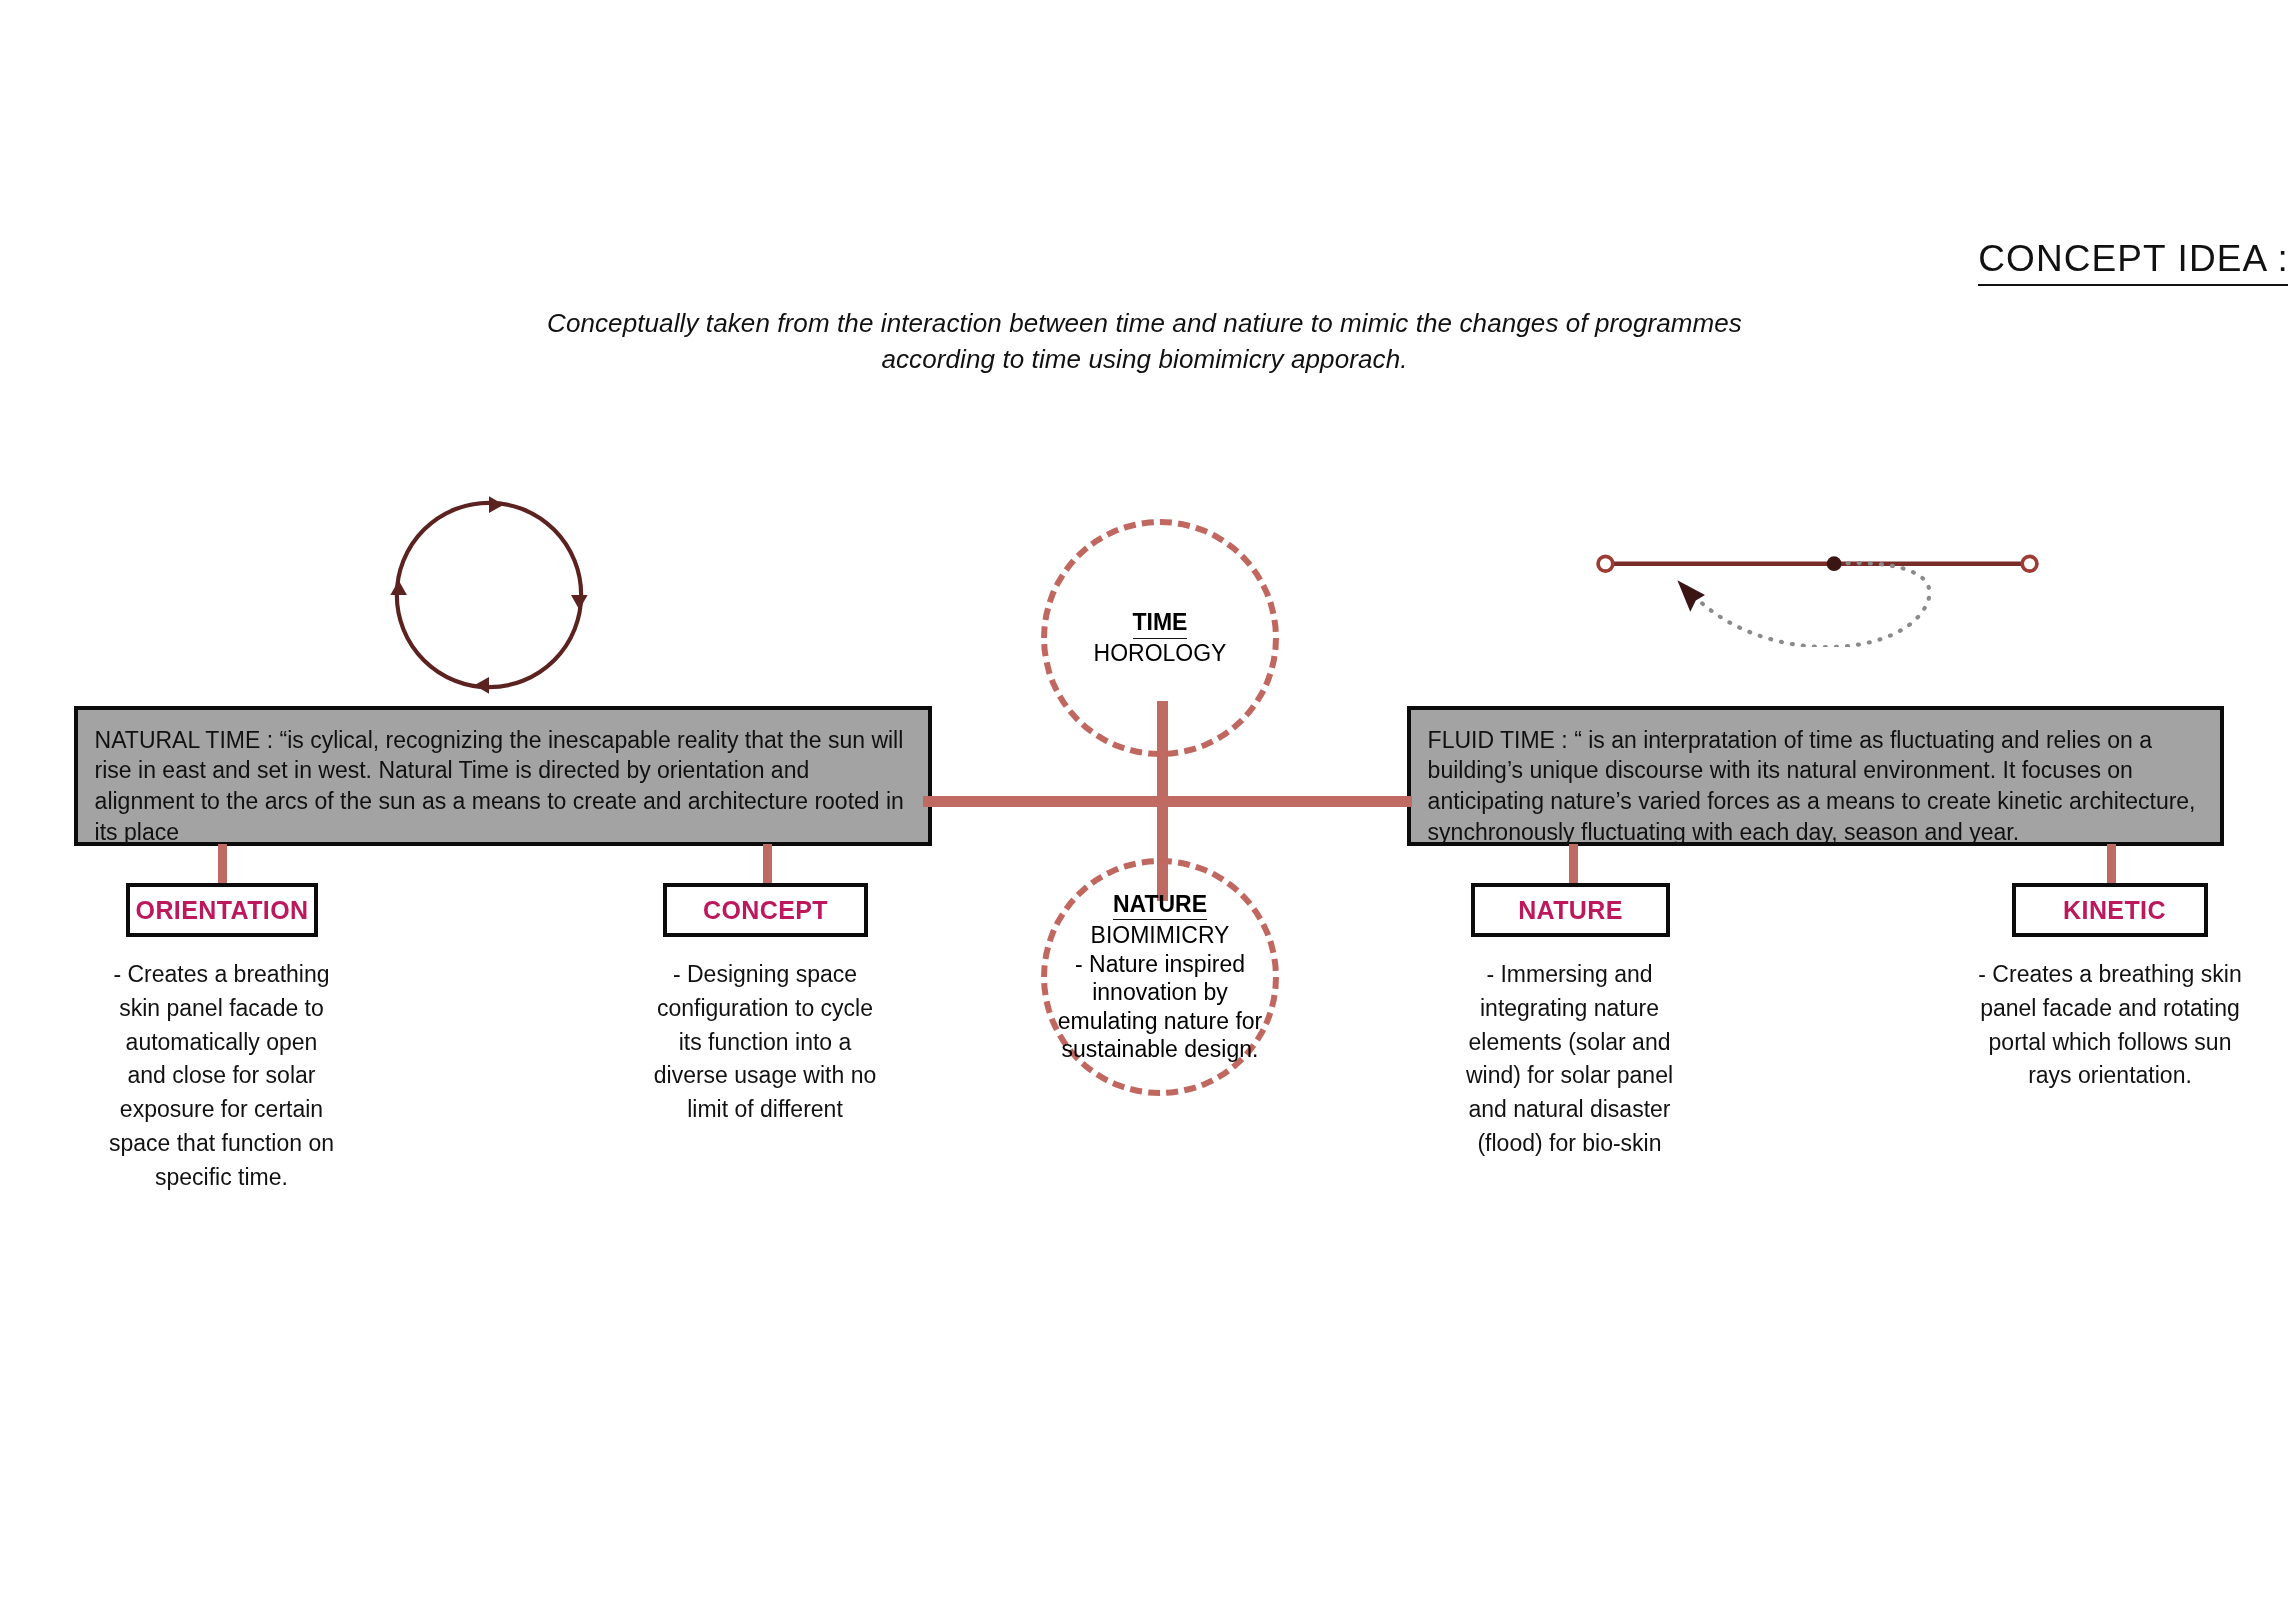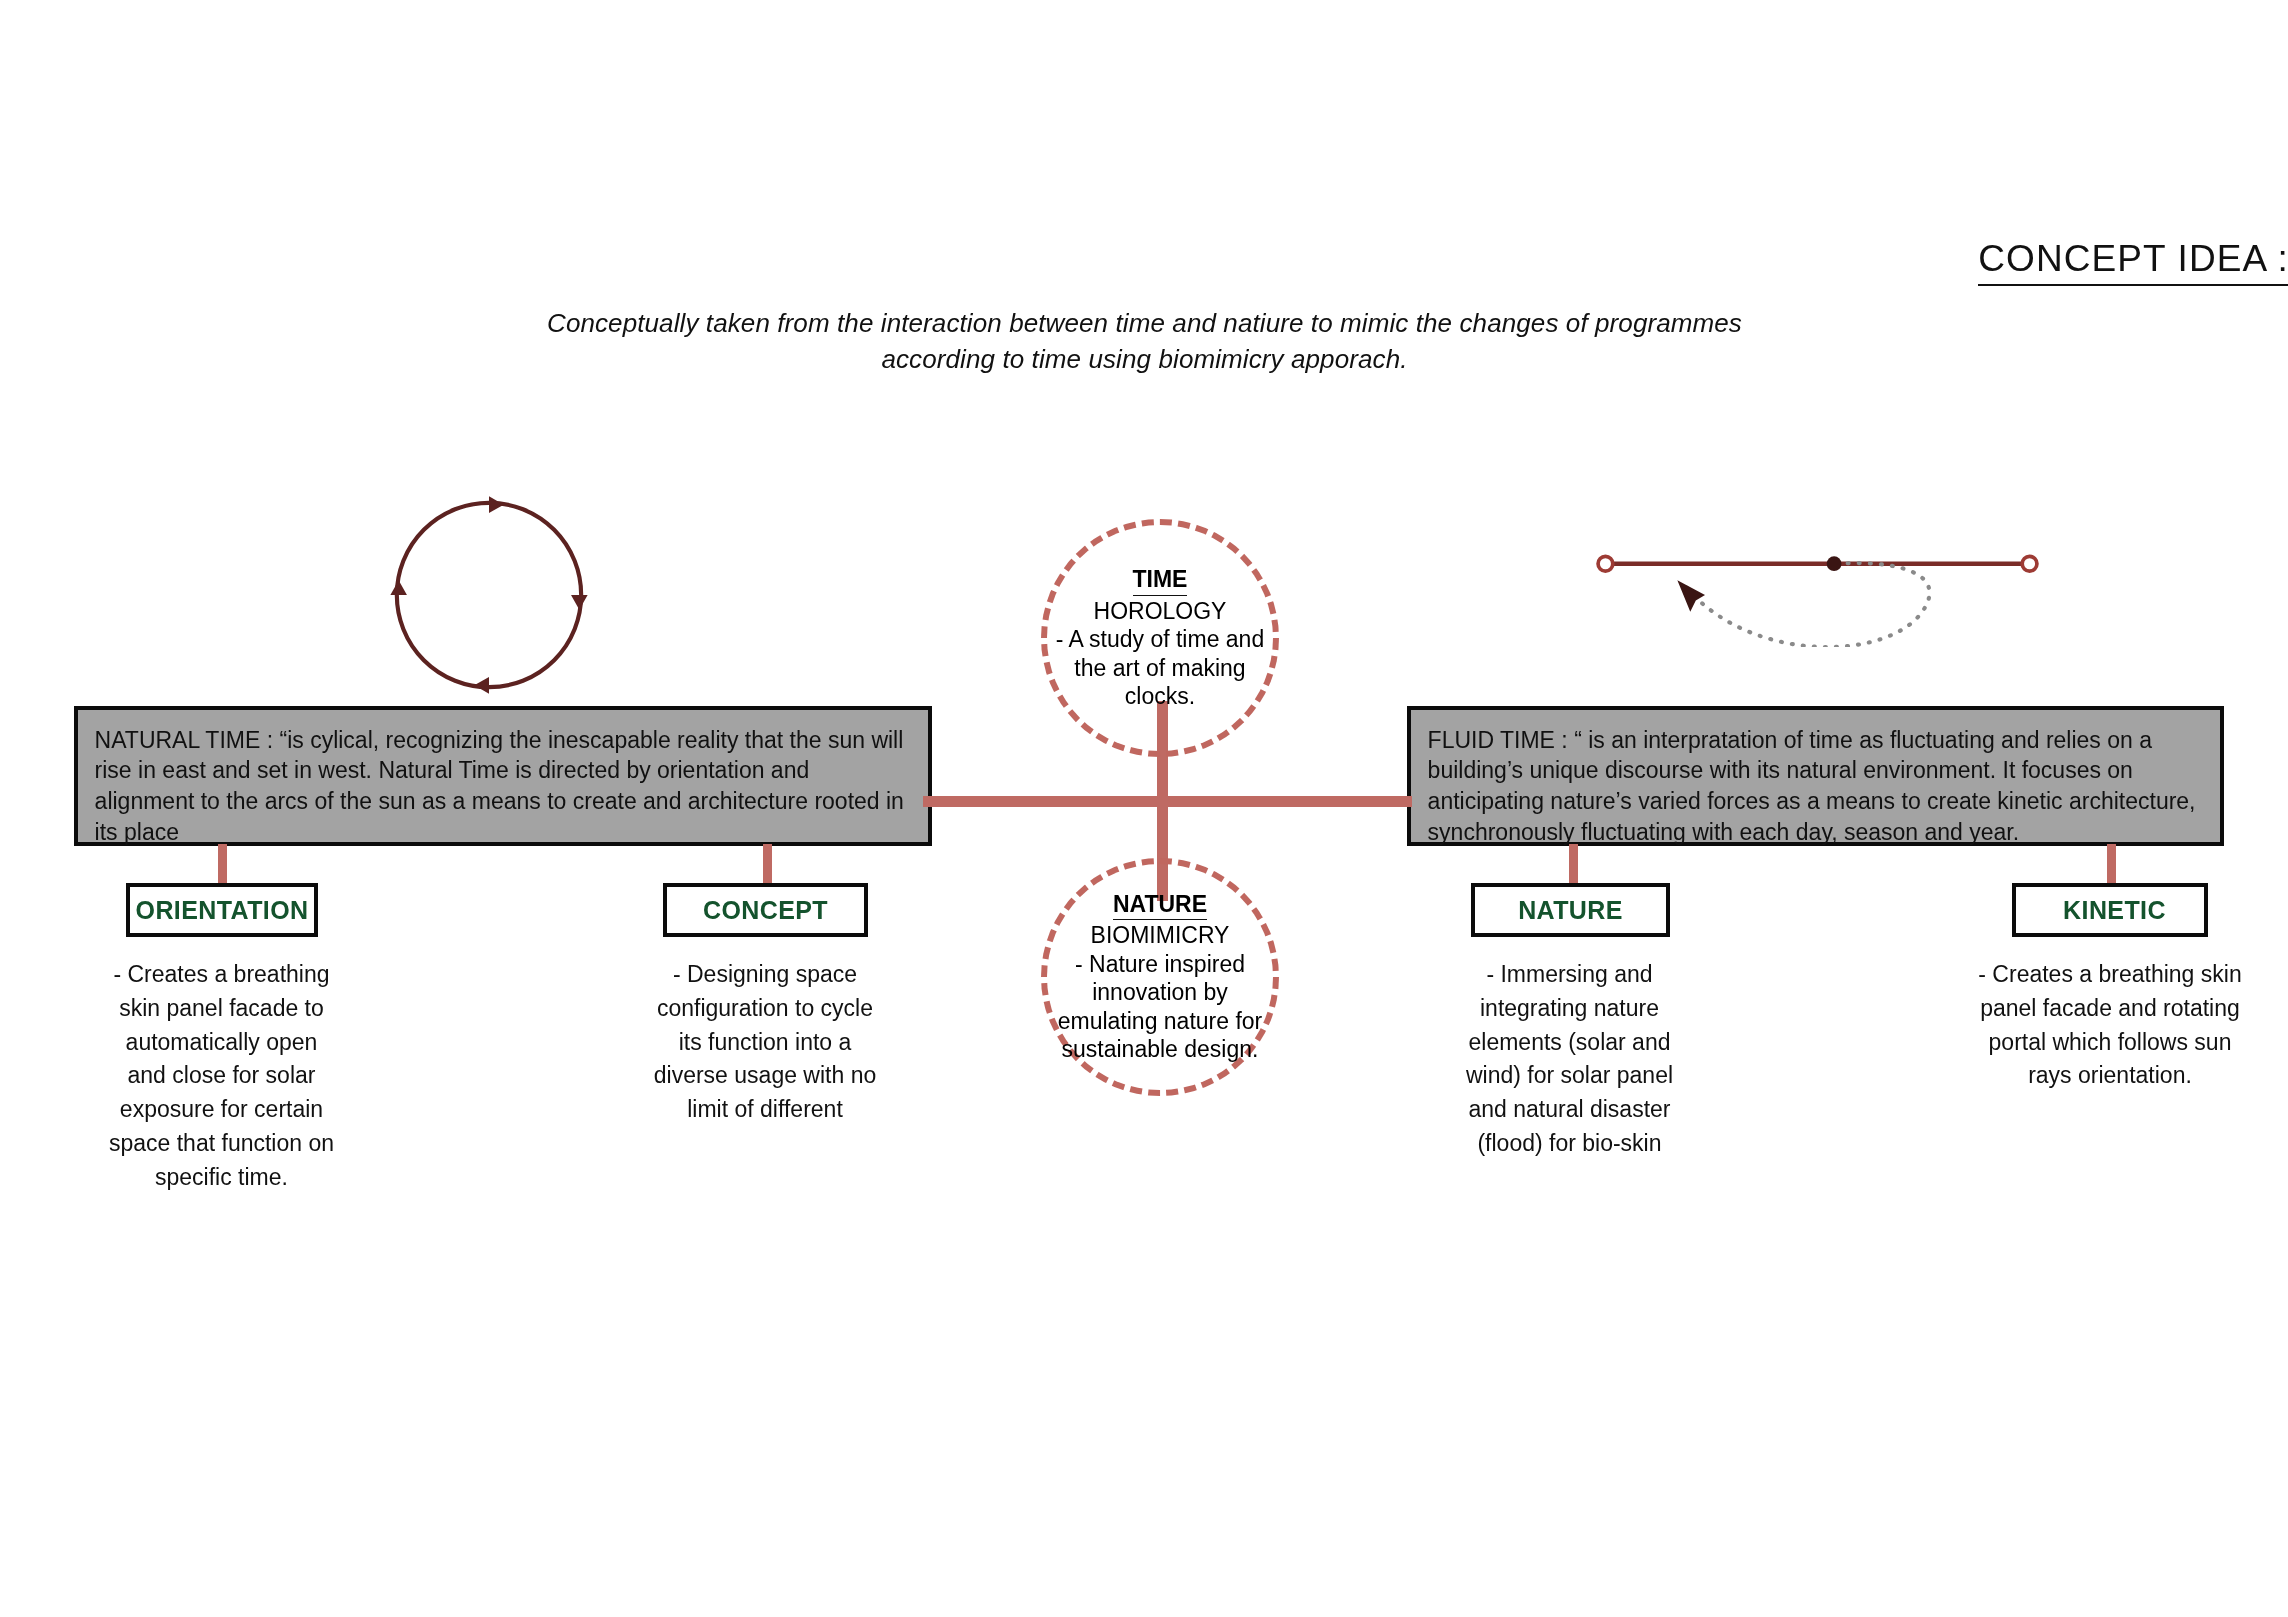--- a/index.html
+++ b/index.html
@@ -40,21 +40,21 @@
   #circle-time{left:1041px;top:519px;width:238px;height:238px;}
   #circle-nature{left:1041px;top:858px;width:238px;height:238px;}
   .dc-inner{text-align:center;font-size:23px;line-height:1.24;color:#000000;width:212px;}
   .dc-inner .hd{font-weight:bold;border-bottom:1.8px solid #111;
                 display:inline-block;padding-bottom:0.9px;margin-bottom:0.9px;}
 
   
   .labelbox{position:absolute;border:4.6px solid #0b0b0b;background:#fff;
             box-sizing:border-box;height:54px;display:flex;align-items:center;
             justify-content:center;font-size:25px;font-weight:bold;
-            letter-spacing:0.4px;color:#14532d;}
+            letter-spacing:0.4px;color:#be185d;}
   #label-orientation{left:126px;top:883px;width:192px;}
   #label-cylical{left:663px;top:883px;width:205px;}
   #label-nature{left:1471px;top:883px;width:199px;}
   #label-kinetic{left:2012px;top:883px;width:196px;padding-left:9px;}
 
   
   .desc{position:absolute;text-align:center;font-size:23px;line-height:1.47;color:#111;}
   #desc-orientation{left:106px;top:958px;width:231px;}
   #desc-cylical{left:646px;top:958px;width:238px;}
   #desc-nature{left:1444px;top:958px;width:251px;}
@@ -103,21 +103,20 @@
   <div class="conn" id="conn-down"></div>
   <div class="drop" id="drop-orientation"></div>
   <div class="drop" id="drop-cylical"></div>
   <div class="drop" id="drop-nature"></div>
   <div class="drop" id="drop-kinetic"></div>
 
   <div class="dcircle" id="circle-time">
     <div class="dc-inner">
       <div><span class="hd">TIME</span></div>
       <div>HOROLOGY</div>
-      <div>- A study of time and the art of making clocks.</div>
     </div>
   </div>
   <div class="dcircle" id="circle-nature">
     <div class="dc-inner">
       <div><span class="hd">NATURE</span></div>
       <div>BIOMIMICRY</div>
       <div>- Nature inspired innovation by emulating nature for sustainable design.</div>
     </div>
   </div>
 

